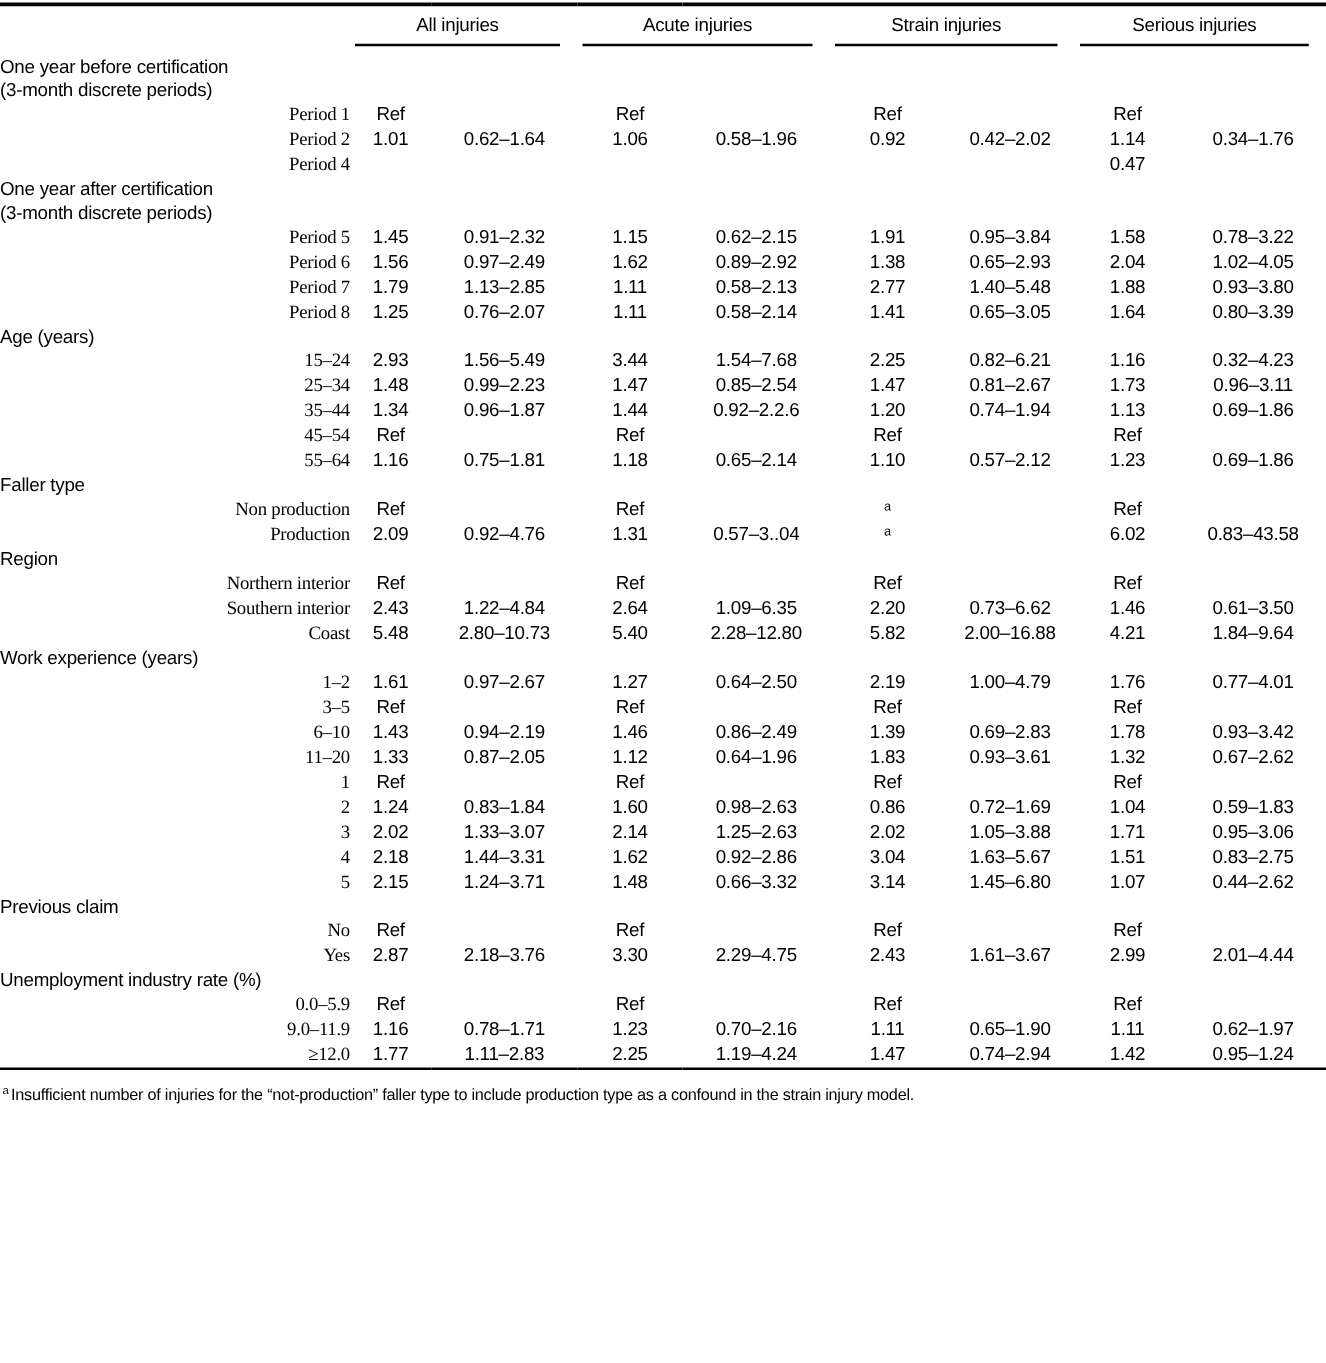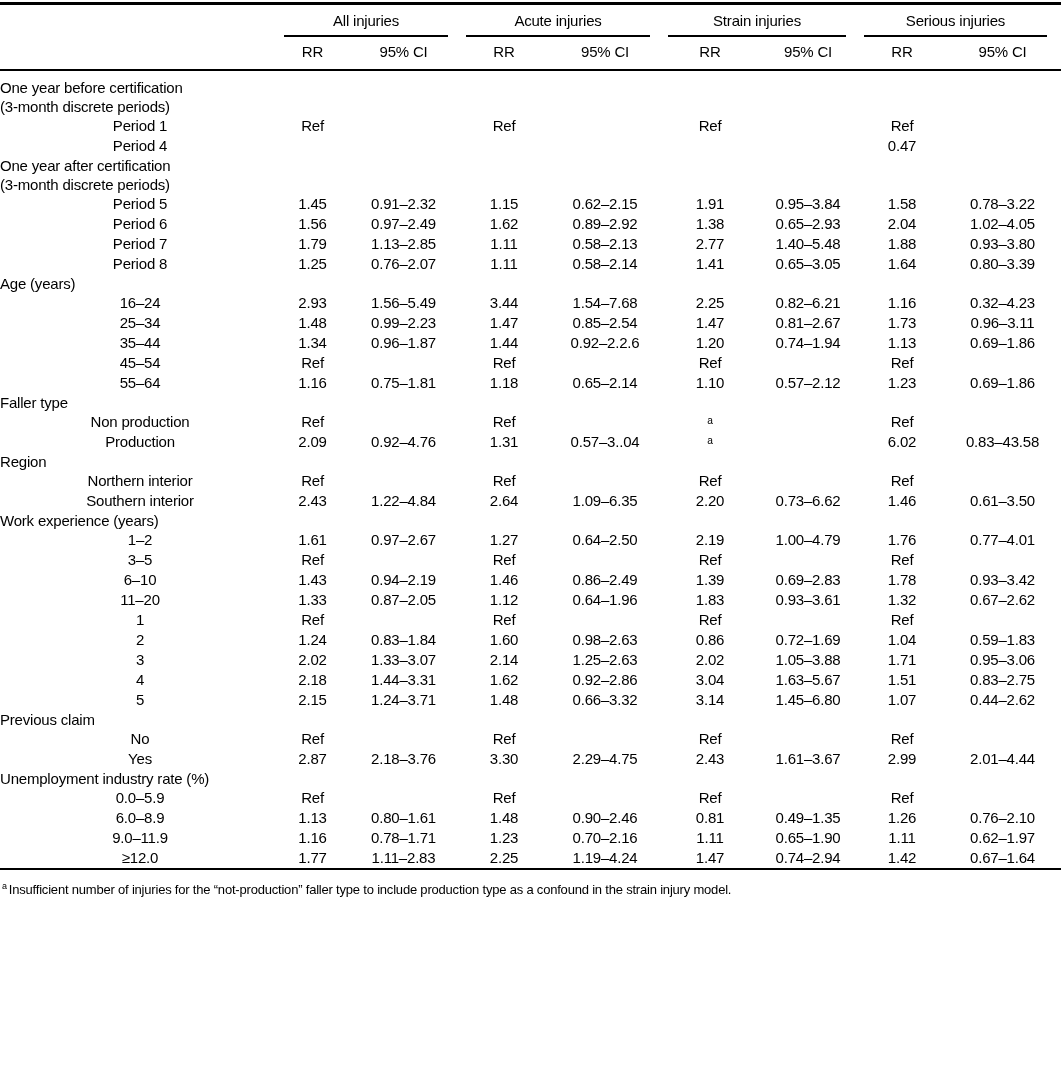--- a/index.html
+++ b/index.html
@@ -46,24 +46,25 @@
   }
   td.section-title {
     padding: 11px 0 0 3px;
     white-space: pre-line;
     line-height: 19px;
     text-align: left;
   }
   tr.first-section td.section-title { padding-top: 7px; }
   td.row-label {
     padding-left: 13px;
-    text-align: center;
+    text-align: right;
     line-height: 20px;
     height: 20px;
     white-space: nowrap;
+    font-family: Liberation Serif, serif;
   }
   td.val {
     text-align: center;
     line-height: 20px;
     height: 20px;
     white-space: nowrap;
   }
   .footnote {
     padding: 8px 12px 0 2px;
     font-size: 13px;
@@ -101,47 +102,47 @@
         <th colspan="2">
           <div class="group-label">Acute injuries</div>
         </th>
         <th colspan="2">
           <div class="group-label">Strain injuries</div>
         </th>
         <th colspan="2">
           <div class="group-label">Serious injuries</div>
         </th>
       </tr>
-      <tr class="subhead-row">
-        <th></th>
-        <th>RR</th>
-        <th>95% CI</th>
-        <th>RR</th>
-        <th>95% CI</th>
-        <th>RR</th>
-        <th>95% CI</th>
-        <th>RR</th>
-        <th>95% CI</th>
-      </tr>
     </thead>
     <tbody>
         <tr class="section-row first-section">
           <td colspan="9" class="section-title">One year before certification
 (3-month discrete periods)</td>
         </tr>
         <tr class="data-row">
           <td class="row-label">Period 1</td>
           <td class="val">Ref</td>
           <td class="val"></td>
           <td class="val">Ref</td>
           <td class="val"></td>
           <td class="val">Ref</td>
           <td class="val"></td>
           <td class="val">Ref</td>
           <td class="val"></td>
+        </tr>
+        <tr class="data-row">
+          <td class="row-label">Period 2</td>
+          <td class="val">1.01</td>
+          <td class="val">0.62–1.64</td>
+          <td class="val">1.06</td>
+          <td class="val">0.58–1.96</td>
+          <td class="val">0.92</td>
+          <td class="val">0.42–2.02</td>
+          <td class="val">1.14</td>
+          <td class="val">0.34–1.76</td>
         </tr>
         <tr class="data-row">
           <td class="row-label">Period 4</td>
           <td class="val"></td>
           <td class="val"></td>
           <td class="val"></td>
           <td class="val"></td>
           <td class="val"></td>
           <td class="val"></td>
           <td class="val">0.47</td>
@@ -192,21 +193,21 @@
           <td class="val">0.58–2.14</td>
           <td class="val">1.41</td>
           <td class="val">0.65–3.05</td>
           <td class="val">1.64</td>
           <td class="val">0.80–3.39</td>
         </tr>
         <tr class="section-row">
           <td colspan="9" class="section-title">Age (years)</td>
         </tr>
         <tr class="data-row">
-          <td class="row-label">16–24</td>
+          <td class="row-label">15–24</td>
           <td class="val">2.93</td>
           <td class="val">1.56–5.49</td>
           <td class="val">3.44</td>
           <td class="val">1.54–7.68</td>
           <td class="val">2.25</td>
           <td class="val">0.82–6.21</td>
           <td class="val">1.16</td>
           <td class="val">0.32–4.23</td>
         </tr>
         <tr class="data-row">
@@ -296,20 +297,31 @@
           <td class="row-label">Southern interior</td>
           <td class="val">2.43</td>
           <td class="val">1.22–4.84</td>
           <td class="val">2.64</td>
           <td class="val">1.09–6.35</td>
           <td class="val">2.20</td>
           <td class="val">0.73–6.62</td>
           <td class="val">1.46</td>
           <td class="val">0.61–3.50</td>
         </tr>
+        <tr class="data-row">
+          <td class="row-label">Coast</td>
+          <td class="val">5.48</td>
+          <td class="val">2.80–10.73</td>
+          <td class="val">5.40</td>
+          <td class="val">2.28–12.80</td>
+          <td class="val">5.82</td>
+          <td class="val">2.00–16.88</td>
+          <td class="val">4.21</td>
+          <td class="val">1.84–9.64</td>
+        </tr>
         <tr class="section-row">
           <td colspan="9" class="section-title">Work experience (years)</td>
         </tr>
         <tr class="data-row">
           <td class="row-label">1–2</td>
           <td class="val">1.61</td>
           <td class="val">0.97–2.67</td>
           <td class="val">1.27</td>
           <td class="val">0.64–2.50</td>
           <td class="val">2.19</td>
@@ -438,49 +450,38 @@
           <td class="val">Ref</td>
           <td class="val"></td>
           <td class="val">Ref</td>
           <td class="val"></td>
           <td class="val">Ref</td>
           <td class="val"></td>
           <td class="val">Ref</td>
           <td class="val"></td>
         </tr>
         <tr class="data-row">
-          <td class="row-label">6.0–8.9</td>
-          <td class="val">1.13</td>
-          <td class="val">0.80–1.61</td>
-          <td class="val">1.48</td>
-          <td class="val">0.90–2.46</td>
-          <td class="val">0.81</td>
-          <td class="val">0.49–1.35</td>
-          <td class="val">1.26</td>
-          <td class="val">0.76–2.10</td>
-        </tr>
-        <tr class="data-row">
           <td class="row-label">9.0–11.9</td>
           <td class="val">1.16</td>
           <td class="val">0.78–1.71</td>
           <td class="val">1.23</td>
           <td class="val">0.70–2.16</td>
           <td class="val">1.11</td>
           <td class="val">0.65–1.90</td>
           <td class="val">1.11</td>
           <td class="val">0.62–1.97</td>
         </tr>
         <tr class="data-row">
           <td class="row-label">≥12.0</td>
           <td class="val">1.77</td>
           <td class="val">1.11–2.83</td>
           <td class="val">2.25</td>
           <td class="val">1.19–4.24</td>
           <td class="val">1.47</td>
           <td class="val">0.74–2.94</td>
           <td class="val">1.42</td>
-          <td class="val">0.67–1.64</td>
+          <td class="val">0.95–1.24</td>
         </tr>
       </tbody>
   </table>
 
   <div class="footnote"><sup>a</sup><span>Insufficient number of injuries for the “not-production” faller type to include production type as a confound in the strain injury model.</span></div>
 </div>
 
 </body></html>

